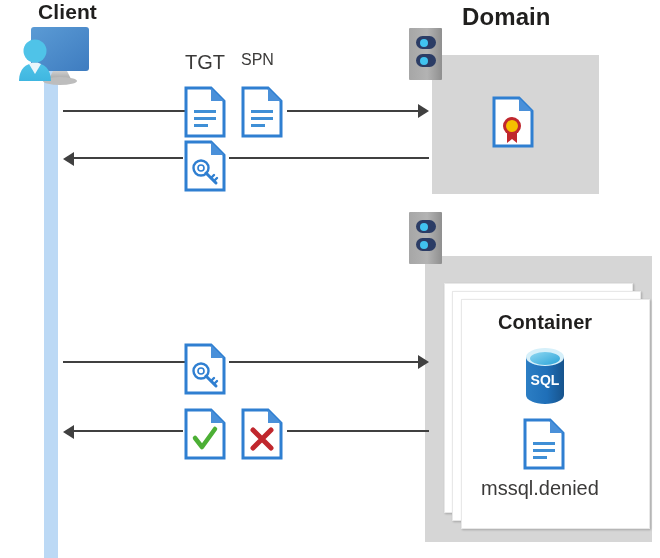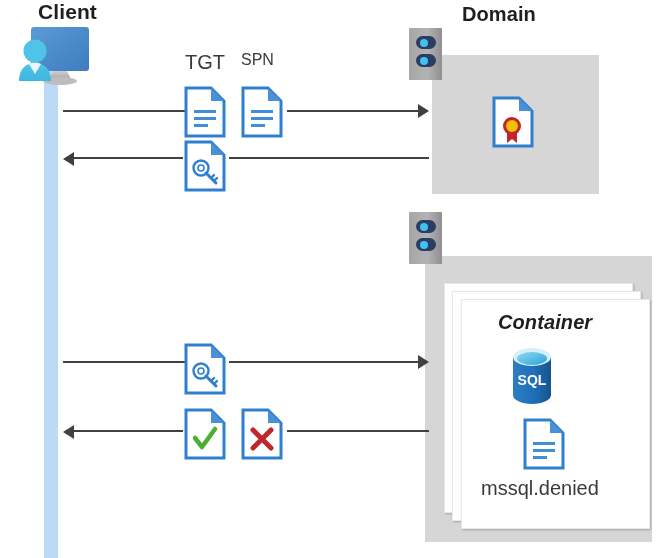--- a/index.html
+++ b/index.html
@@ -125,21 +125,21 @@
   <div class="abs" style="left:409px;top:28px;width:33px;height:52px;">
     <div class="rack" style="left:0;top:0;width:33px;height:52px;">
       <div class="rack-bar" style="top:8px;">
           <div class="rack-dot"></div>
         </div>
       <div class="rack-bar" style="top:26px;">
           <div class="rack-dot"></div>
         </div>
     </div>
   </div>
-  <div class="abs title-bold" style="left:462px;top:3px;font-size:20px;">Domain</div>
+  <div class="abs title-bold" style="left:462px;top:3px;font-size:24px;">Domain</div>
 
   <div class="abs" style="left:492px;top:96px;width:42px;height:52px;">
     <svg width="42" height="52" viewBox="0 0 42 52">
       <path d="M2 2 h25 l13 13 v35 h-38 z" fill="#ffffff" stroke="#2f7fd1" stroke-width="3"></path>
       <path d="M27 2 l13 13 h-13 z" fill="#4a90d9"></path>
 
       <path d="M15 33 l0 14 l5 -4 l5 4 l0 -14 z" fill="#c0272d"></path>
       <circle cx="20" cy="30" r="9" fill="#c0272d"></circle>
       <circle cx="20" cy="30" r="6" fill="#f5c000"></circle>
     </svg>
@@ -153,23 +153,23 @@
       <div class="rack-bar" style="top:26px;">
           <div class="rack-dot"></div>
         </div>
     </div>
   </div>
 
   <div class="abs card" style="left:444px;top:283px;width:187px;height:228px;"></div>
   <div class="abs card" style="left:452px;top:291px;width:187px;height:228px;"></div>
   <div class="abs card" style="left:461px;top:299px;width:187px;height:228px;"></div>
 
-  <div class="abs title-bold" style="left:498px;top:311px;font-size:20px;font-style:italic;">Container</div>
-
-  <div class="abs" style="left:508px;top:348px;width:48px;height:56px;">
+  <div class="abs title-bold" style="left:498px;top:311px;font-size:20px;">Container</div>
+
+  <div class="abs" style="left:521px;top:348px;width:48px;height:56px;">
     <svg width="48" height="56" viewBox="0 0 48 56">
       <defs>
         <linearGradient id="sqlBody" x1="0" y1="0" x2="1" y2="0">
           <stop offset="0%" stop-color="#2c7ec4"></stop>
           <stop offset="55%" stop-color="#1f6fb8"></stop>
           <stop offset="100%" stop-color="#17538c"></stop>
         </linearGradient>
         <linearGradient id="sqlTop" x1="0" y1="0" x2="1" y2="1">
           <stop offset="0%" stop-color="#8fd8f2"></stop>
           <stop offset="100%" stop-color="#2aa3d8"></stop>

